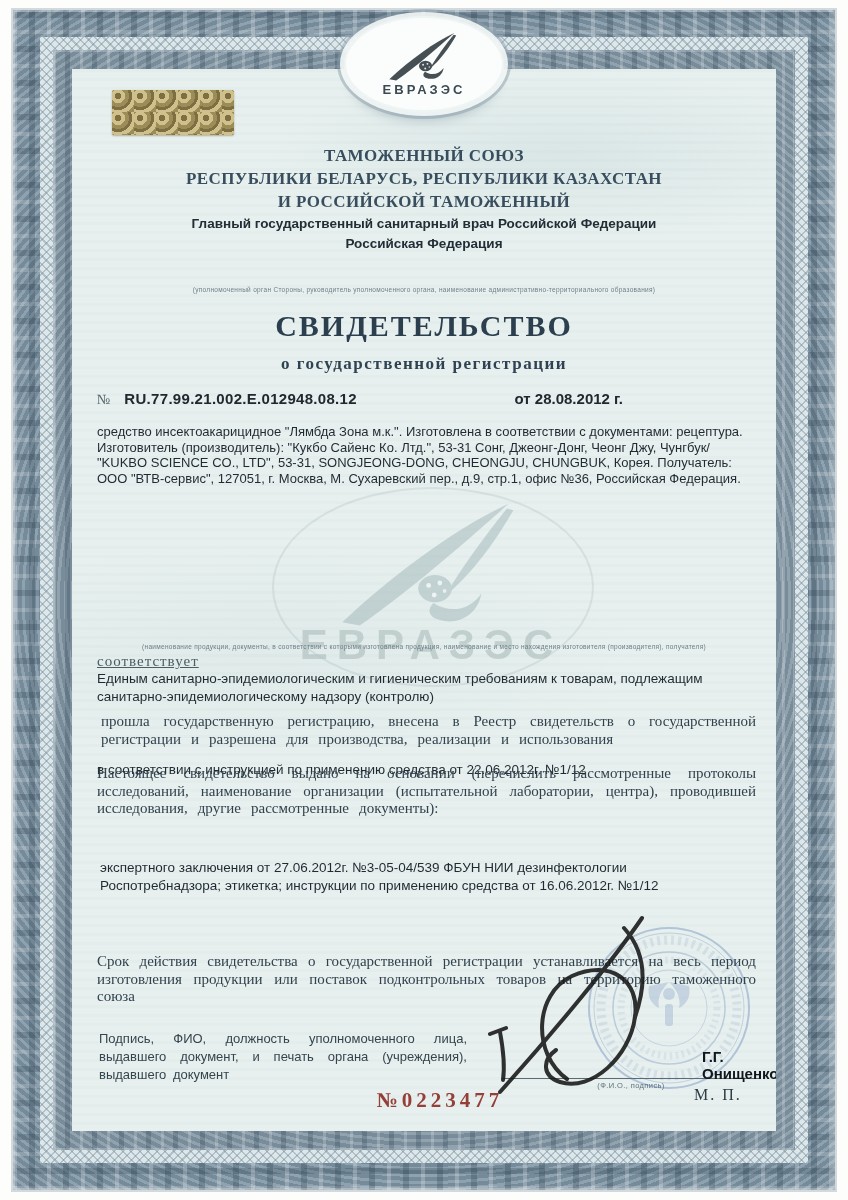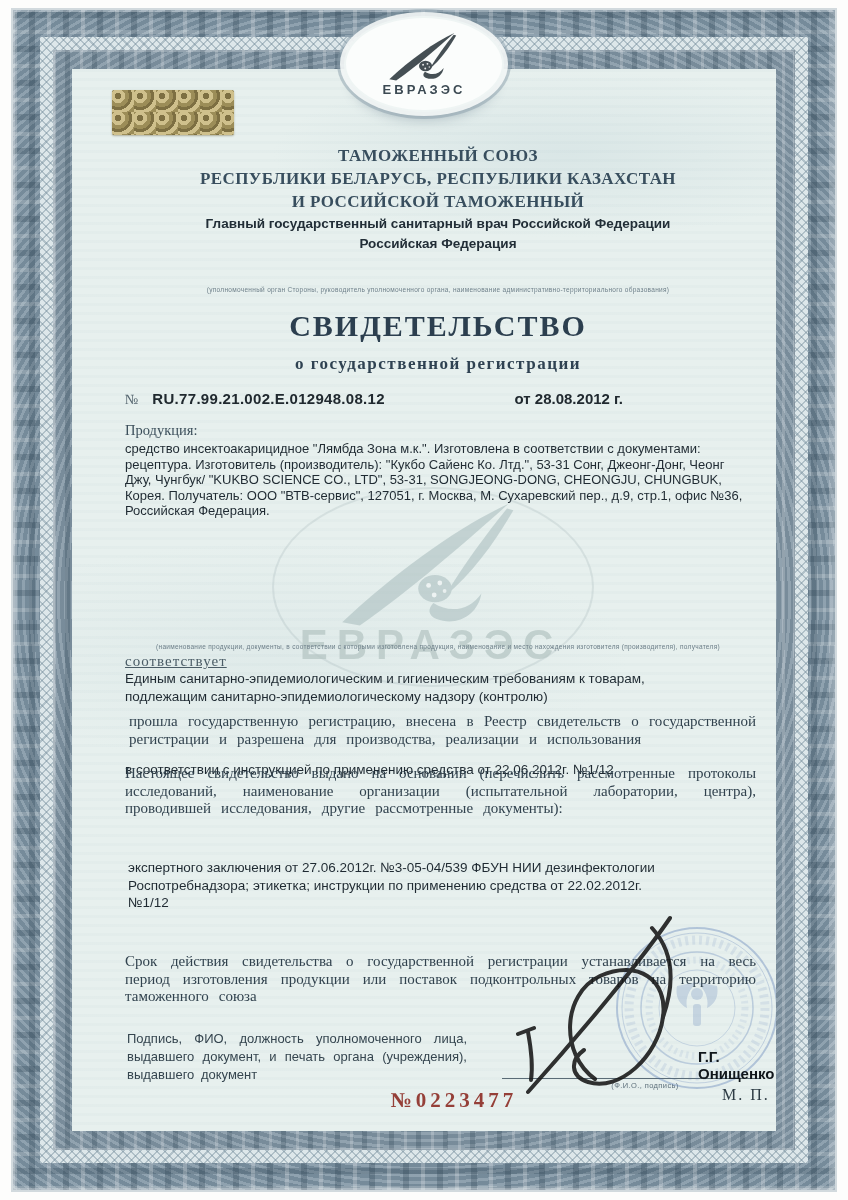--- a/index.html
+++ b/index.html
@@ -64,21 +64,21 @@
     position:absolute;left:40px;top:21px;width:122px;height:45px;border-radius:2px;
     background-color:#b3a267;
     background-image:
       repeating-radial-gradient(circle at 6px 6px, #7d6f42 0 3px, #cfc08c 3px 7px, #9c8d58 7px 11px),
       repeating-linear-gradient(45deg, rgba(255,255,255,.25) 0 2px, rgba(0,0,0,0) 2px 8px);
     background-size:22px 22px, auto;
     box-shadow:0 1px 2px rgba(90,80,40,.4);
   }
 
   
-  .abs{position:absolute;box-sizing:border-box;padding-left:28px;}
+  .abs{position:absolute;box-sizing:border-box;}
   .center{left:0;right:0;text-align:center;}
 
   .union-line{font-family:"Liberation Serif",serif;font-weight:bold;font-size:17px;line-height:1.35;color:#384e5e;letter-spacing:.4px;}
   .authority-line{font-size:13.5px;font-weight:bold;line-height:1.5;color:#222e37;}
   .micronote{font-size:6.5px;color:#6d7f89;letter-spacing:.3px;filter:blur(.2px);}
 
   .title-main{font-family:"Liberation Serif",serif;font-weight:bold;font-size:30px;letter-spacing:2px;color:#2c3f4f;}
   .title-sub{font-family:"Liberation Serif",serif;font-weight:bold;font-size:17px;letter-spacing:1.5px;color:#2f4252;}
 
   .number-row{display:flex;align-items:baseline;font-size:15px;color:#20292f;}
@@ -106,21 +106,21 @@
     position:absolute;left:50%;top:-12px;width:318px;height:196px;margin-left:-159px;border-radius:50%;
     border:2px solid rgba(150,170,175,.22);
   }
   .watermark .swoosh{width:240px;height:128px;color:#a7bbbc;opacity:.55;}
   .watermark-label{font-size:42px;font-weight:bold;letter-spacing:9px;color:#b6c6c4;opacity:.75;margin-top:-6px;}
 
   
   .sig-caption{font-family:Liberation Sans, sans-serif;font-size:13px;line-height:1.4;color:#35454f;word-spacing:3px;text-align:justify;}
   .stamp{opacity:.62;z-index:1;}
   .signature-svg{z-index:3;}
-  .official-name{font-size:15px;font-weight:bold;color:#10161b;z-index:3;}
+  .official-name{font-size:15px;font-weight:bold;color:#10161b;z-index:3;margin-left:32px;}
   .sig-line{border-top:1.5px solid #5a6b76;}
   .sig-line-note{font-size:7.5px;color:#5e707b;text-align:center;margin-top:1px;letter-spacing:.4px;}
   .serial{font-family:"Liberation Serif",serif;font-weight:bold;font-size:21px;letter-spacing:4px;color:#953f38;transform:translateX(16px);}
   .seal-mark{font-family:"Liberation Serif",serif;font-size:16px;color:#2e3c45;letter-spacing:2px;}
   .z2{z-index:2;}
 </style>
 </head>
 <body>
 
 <svg width="0" height="0" style="position:absolute">
@@ -167,34 +167,33 @@
           <div class="abs center title-main" style="top:240px;">СВИДЕТЕЛЬСТВО</div>
           <div class="abs center title-sub" style="top:285px;">о государственной регистрации</div>
 
           <div class="abs number-row" style="top:321px;left:25px;right:25px;">
             <span class="number-sign">№</span>
             <span class="number-value">RU.77.99.21.002.Е.012948.08.12</span>
             <span class="number-date">от 28.08.2012 г.</span>
           </div>
 
           <div class="abs z2" style="top:353px;left:25px;right:22px;">
-            <div class="product-label">Продукция:</div>
             <div class="product-text">средство инсектоакарицидное "Лямбда Зона м.к.". Изготовлена в соответствии с документами: рецептура. Изготовитель (производитель): "Кукбо Сайенс Ко. Лтд.", 53-31 Сонг, Джеонг-Донг, Чеонг Джу, Чунгбук/ "KUKBO SCIENCE CO., LTD", 53-31, SONGJEONG-DONG, CHEONGJU, CHUNGBUK, Корея.  Получатель: ООО "ВТВ-сервис", 127051, г. Москва, М. Сухаревский пер., д.9, стр.1, офис №36, Российская Федерация.</div>
           </div>
 
           <div class="abs center micronote z2" style="top:574px;">(наименование продукции, документы, в соответствии с которыми изготовлена продукция, наименование и место нахождения изготовителя (производителя), получателя)</div>
 
           <div class="abs verb z2" style="top:584px;left:25px;text-decoration:underline;">соответствует</div>
           <div class="abs sans-insert z2" style="top:601px;left:25px;right:46px;">Единым санитарно-эпидемиологическим и гигиеническим требованиям к товарам, подлежащим санитарно-эпидемиологическому надзору (контролю)</div>
 
           <div class="abs para-serif z2" style="top:644px;left:29px;right:20px;">прошла государственную регистрацию, внесена в Реестр свидетельств о государственной регистрации и разрешена для производства, реализации и использования</div>
           <div class="abs sans-insert z2" style="top:692px;left:25px;right:20px;">в соответствии с инструкцией по применению средства от 22.06.2012г. №1/12</div>
 
           <div class="abs para-serif z2" style="top:696px;left:25px;right:20px;">Настоящее свидетельство выдано на основании (перечислить рассмотренные протоколы исследований, наименование организации (испытательной лаборатории, центра), проводившей исследования, другие рассмотренные документы):</div>
-          <div class="abs sans-insert z2" style="top:790px;left:28px;width:585px;">экспертного заключения от 27.06.2012г. №3-05-04/539 ФБУН НИИ дезинфектологии Роспотребнадзора; этикетка; инструкции по применению средства от 22.02.2012г. №1/12</div>
+          <div class="abs sans-insert z2" style="top:790px;left:28px;width:585px;">экспертного заключения от 27.06.2012г. №3-05-04/539 ФБУН НИИ дезинфектологии Роспотребнадзора; этикетка; инструкции по применению средства от 16.06.2012г. №1/12</div>
 
           <div class="abs para-serif z2" style="top:884px;left:25px;right:20px;">Срок действия свидетельства о государственной регистрации устанавливается на весь период изготовления продукции или поставок подконтрольных товаров на территорию таможенного союза</div>
 
           <div class="abs stamp" style="left:513px;top:855px;width:168px;height:168px;">
             <svg width="168" height="168" viewBox="0 0 168 168">
               <g stroke="#4a6fae" fill="none">
                 <circle cx="84" cy="84" r="80" stroke-width="2" opacity=".55"></circle>
                 <circle cx="84" cy="84" r="75" stroke-width="1" opacity=".4"></circle>
                 <circle cx="84" cy="84" r="68" stroke-width="9" opacity=".20" stroke-dasharray="3 4"></circle>
                 <circle cx="84" cy="84" r="56" stroke-width="1.5" opacity=".45"></circle>

